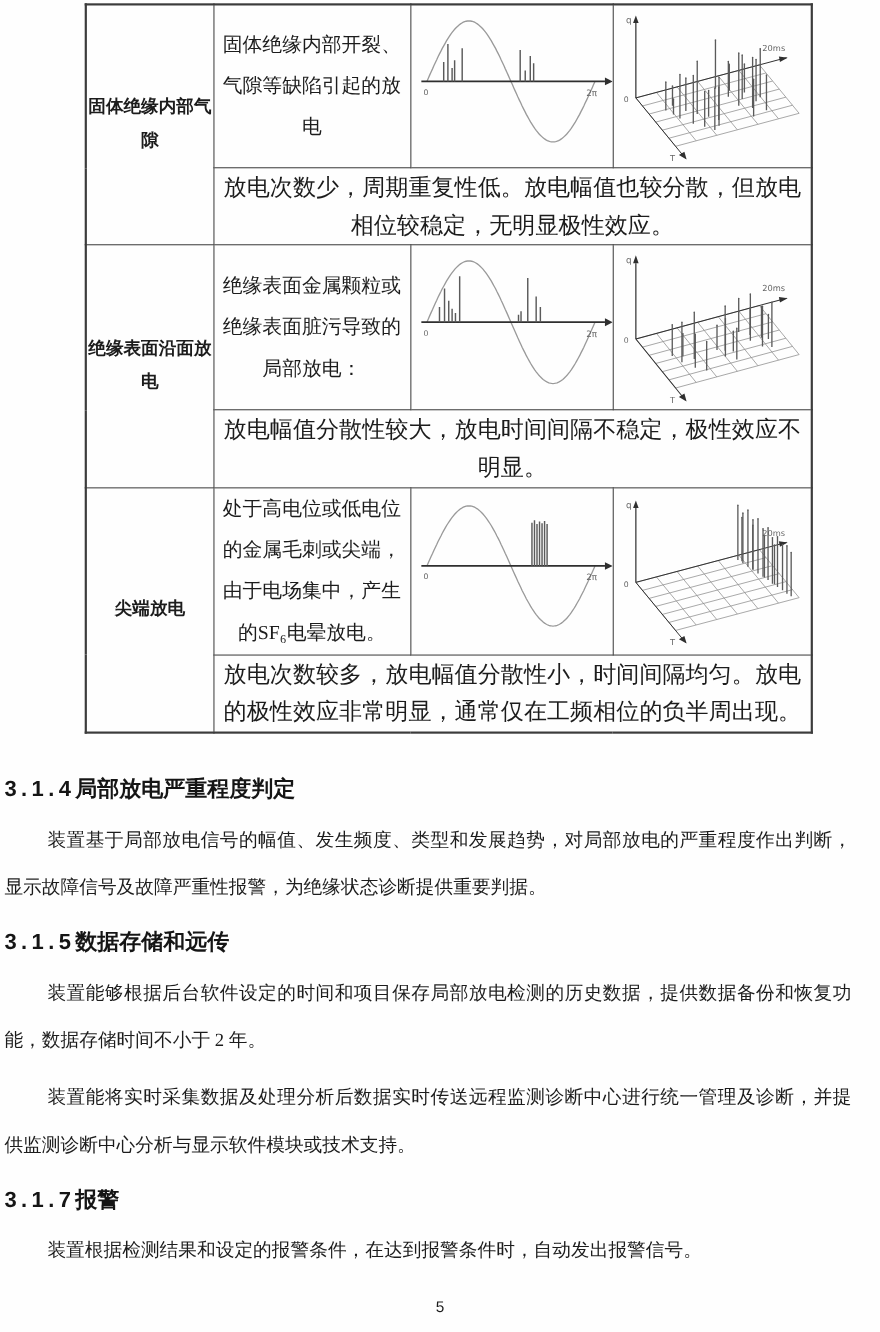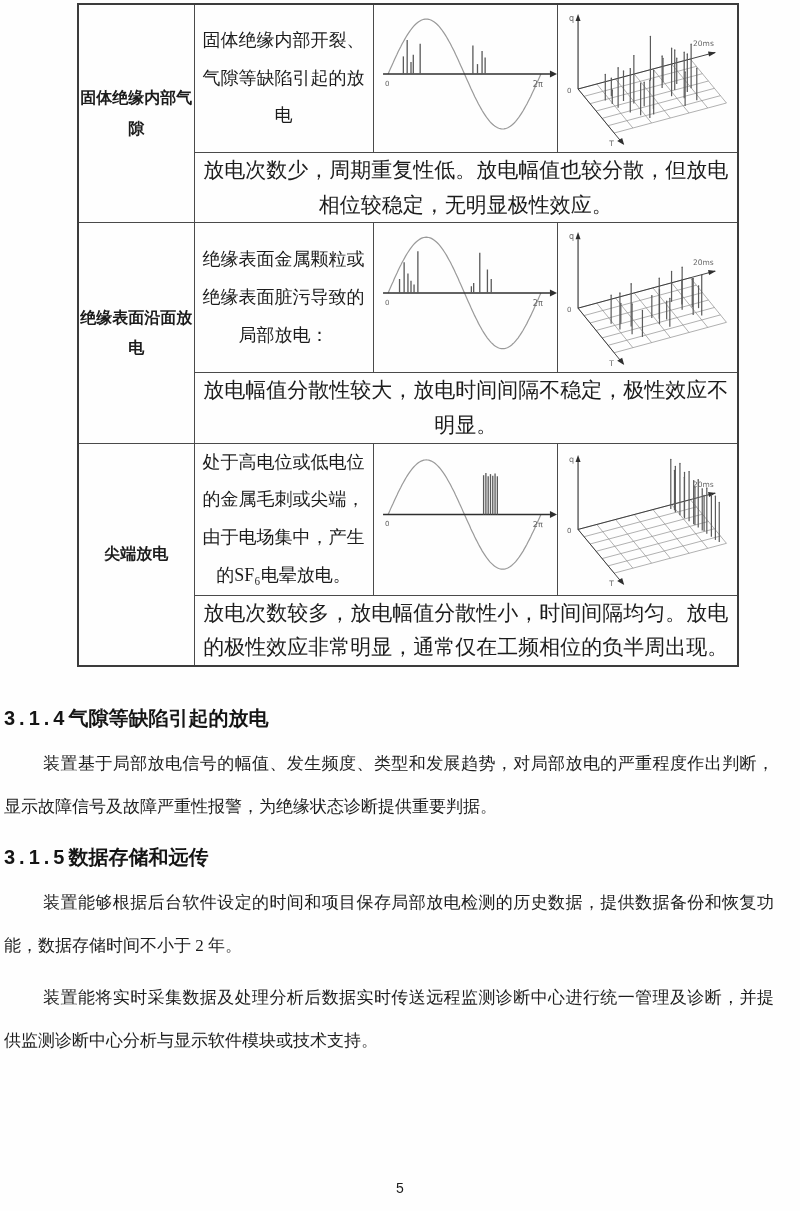--- a/index.html
+++ b/index.html
@@ -356,29 +356,33 @@
       </tr>
       <tr class="r-note-3">
         <td class="cell-note" colspan="3">放电次数较多，放电幅值分散性小，时间间隔均匀。放电的极性效应非常明显，通常仅在工频相位的负半周出现。</td>
       </tr>
     </tbody>
   </table>
 
   <div class="content">
 
     <div class="sec-heading">
-      <span class="sec-num">3.1.4</span><span>气隙等缺陷引起的放电</span>
+      <span class="sec-num">3.1.4</span><span>局部放电严重程度判定</span>
     </div>
     <p class="sec-para">装置基于局部放电信号的幅值、发生频度、类型和发展趋势，对局部放电的严重程度作出判断，显示故障信号及故障严重性报警，为绝缘状态诊断提供重要判据。</p>
 
     <div class="sec-heading">
       <span class="sec-num">3.1.5</span><span>数据存储和远传</span>
     </div>
     <p class="sec-para">装置能够根据后台软件设定的时间和项目保存局部放电检测的历史数据，提供数据备份和恢复功能，数据存储时间不小于 2 年。</p>
     <p class="sec-para">装置能将实时采集数据及处理分析后数据实时传送远程监测诊断中心进行统一管理及诊断，并提供监测诊断中心分析与显示软件模块或技术支持。</p>
 
 
+    <div class="sec-heading">
+      <span class="sec-num">3.1.7</span><span>报警</span>
+    </div>
+    <p class="sec-para">装置根据检测结果和设定的报警条件，在达到报警条件时，自动发出报警信号。</p>
 
   </div>
 
   <div class="page-footer">5</div>
 
 </div>
 
 </body></html>

